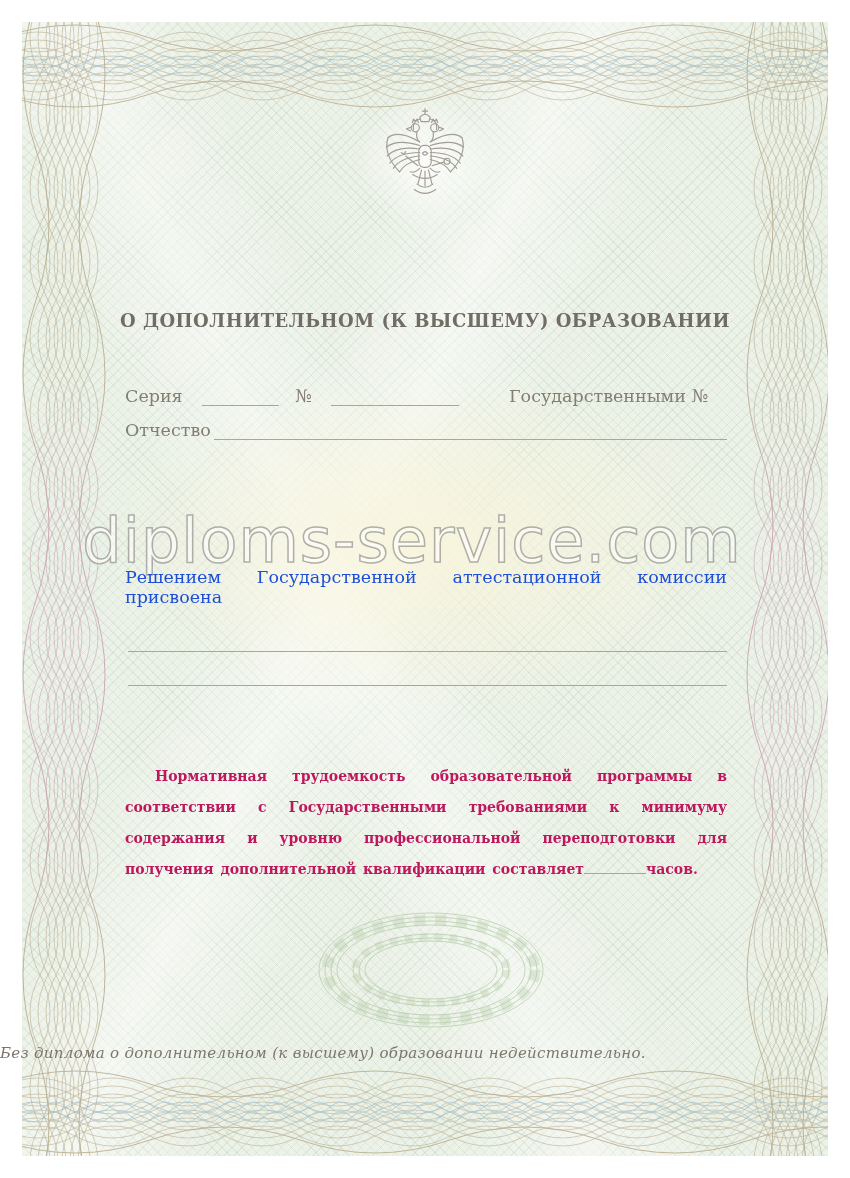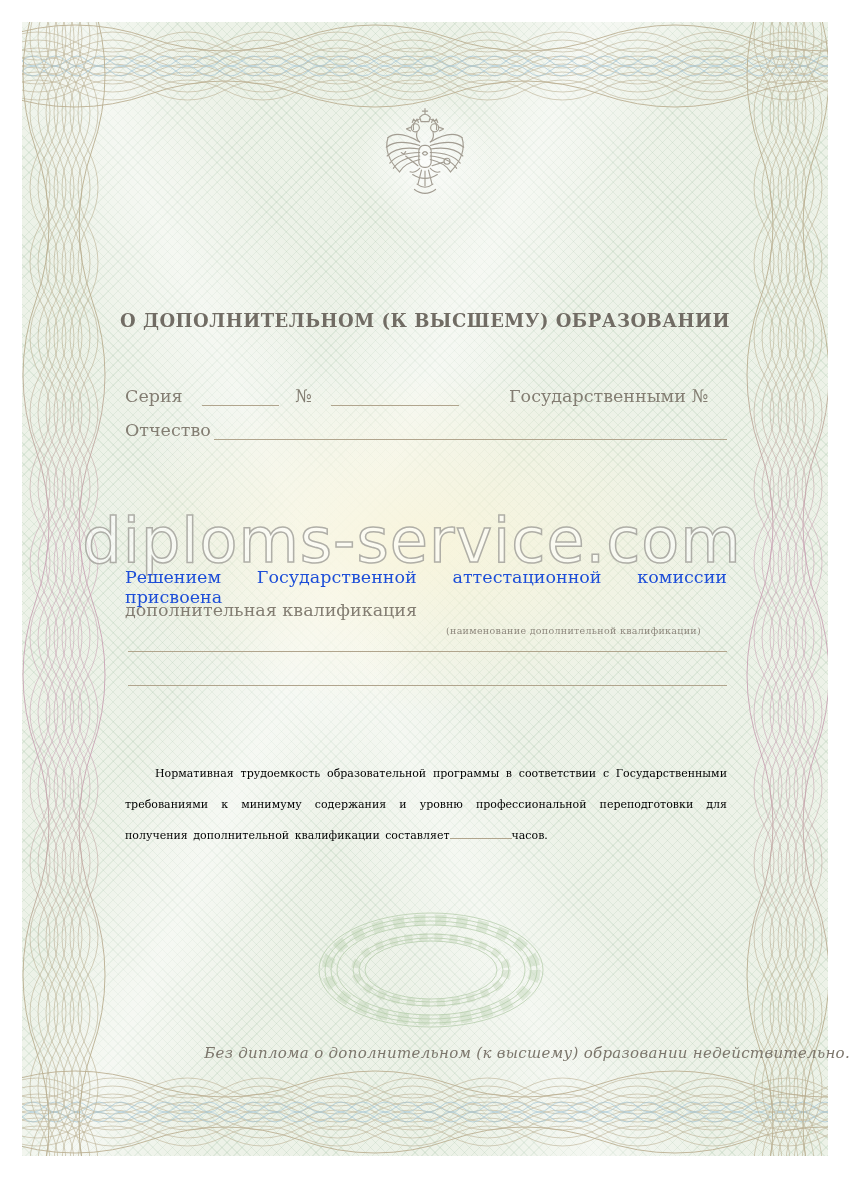--- a/index.html
+++ b/index.html
@@ -37,24 +37,24 @@
      font-family:"DejaVu Sans","Liberation Sans",sans-serif;font-weight:500;font-size:62px;
      letter-spacing:1px;color:rgba(255,255,255,.55);
      -webkit-text-stroke:1.5px rgba(158,156,150,.8);}
   .sentence{position:absolute;left:125px;width:602px;top:567px;font-size:17.5px;color:#1d4ed8;
      text-align:justify;text-align-last:justify;}
   .rel{flex:1;position:relative;}
   .rel .line{width:100%;}
   .caption{position:absolute;top:100%;margin-top:1px;width:100%;text-align:center;
      font-size:9.5px;letter-spacing:.3px;color:#8d877c;white-space:nowrap;}
   .blank-row{position:absolute;left:128px;width:599px;height:0;border-bottom:1px solid #b1a58d;}
-  .para{position:absolute;left:125px;width:602px;top:747px;font-size:11px;line-height:31px;
-     text-align:justify;text-indent:30px;color:#000000;word-spacing:2px;}
+  .para{position:absolute;left:125px;width:602px;top:747px;font-size:14px;line-height:31px;
+     text-align:justify;text-indent:30px;color:#be185d;word-spacing:2px;font-weight:bold;}
   .hours-blank{display:inline-block;width:62px;height:14px;border-bottom:1px solid #b1a58d;}
-  .footer-note{position:absolute;left:0;right:0;top:1044px;text-align:right;font-style:italic;
+  .footer-note{position:absolute;left:0;right:0;top:1044px;text-align:left;font-style:italic;
      font-size:15px;letter-spacing:.3px;color:#7c766c;}
 </style>
 </head>
 <body>
 
 <div class="page">
 
   <div class="interior"></div>
 
   <svg id="deco" class="deco" width="850" height="1178" viewBox="0 0 850 1178">
@@ -216,27 +216,20 @@
 
     <div class="f-row" style="top:420px;">
       <span class="lbl">Отчество</span>
       <span class="line grow"></span>
     </div>
 
 
 
     <div class="sentence">Решением Государственной аттестационной комиссии присвоена</div>
 
-    <div class="f-row" style="top:600px;">
-      <span class="lbl">дополнительная квалификация</span>
-      <span class="rel">
-        <span class="line"></span>
-        <span class="caption">(наименование дополнительной квалификации)</span>
-      </span>
-    </div>
 
     <div class="blank-row" style="top:651px;"></div>
     <div class="blank-row" style="top:685px;"></div>
 
     <p class="para"><span>Нормативная трудоемкость образовательной программы в соответствии с Государственными требованиями к минимуму содержания и уровню профессиональной переподготовки для получения дополнительной квалификации составляет</span><span class="hours-blank"></span><span>часов.</span></p>
 
     <div class="footer-note">Без диплома о дополнительном (к высшему) образовании недействительно.</div>
 
   </div>
 </div>

